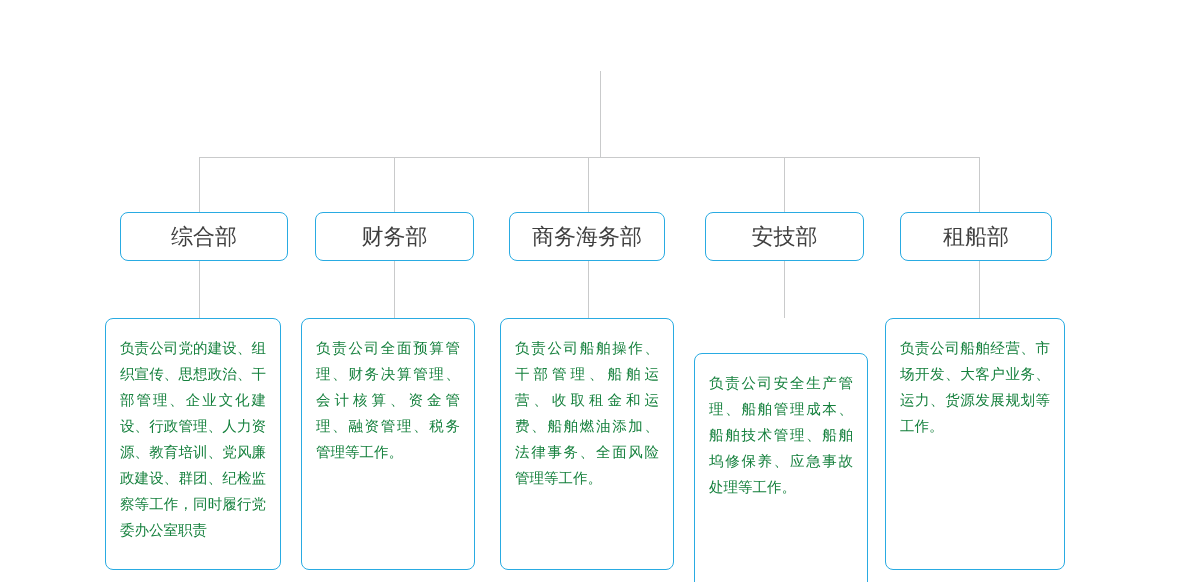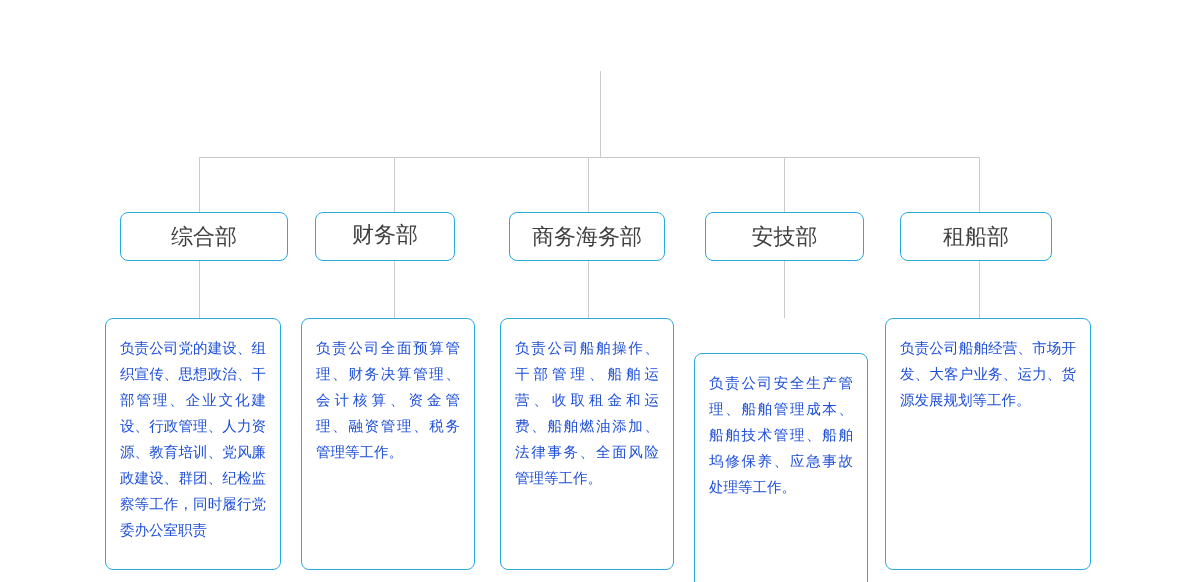--- a/index.html
+++ b/index.html
@@ -107,47 +107,47 @@
     position: absolute;
     top: 161px;
     height: 252px;
     border: 1px solid #29abe2;
     border-radius: 8px;
     background: #ffffff;
     box-sizing: border-box;
     padding: 16px 14px 12px 14px;
   }
   .dept-desc-text {
-    color: #1d4ed8;
+    color: #15803d;
     font-size: 14.5px;
     line-height: 26px;
     text-align: justify;
     word-break: break-all;
   }
 
   
   #col-0 { left: 199px; }
   #col-0 .dept-head { left: -79px; width: 168px; }
   #col-0 .dept-desc { left: -94px; width: 176px; }
 
   #col-1 { left: 394px; }
-  #col-1 .dept-head { left: -79px; width: 140px; font-family: Liberation Mono, monospace; }
+  #col-1 .dept-head { left: -79px; width: 159px; }
   #col-1 .dept-desc { left: -93px; width: 174px; }
 
   #col-2 { left: 588px; }
   #col-2 .dept-head { left: -79px; width: 156px; }
   #col-2 .dept-desc { left: -88px; width: 174px; }
 
   #col-3 { left: 784px; }
   #col-3 .dept-head { left: -79px; width: 159px; }
   #col-3 .dept-desc { left: -90px; width: 174px; margin-top: 35px; }
 
   #col-4 { left: 979px; }
   #col-4 .dept-head { left: -79px; width: 152px; }
-  #col-4 .dept-desc { left: -94px; width: 206px; }
+  #col-4 .dept-desc { left: -94px; width: 180px; }
 </style>
 </head>
 <body>
 
 <div id="org-chart">
 
 
   <div class="connector v-line trunk"></div>
   <div class="connector h-line bus"></div>
 

